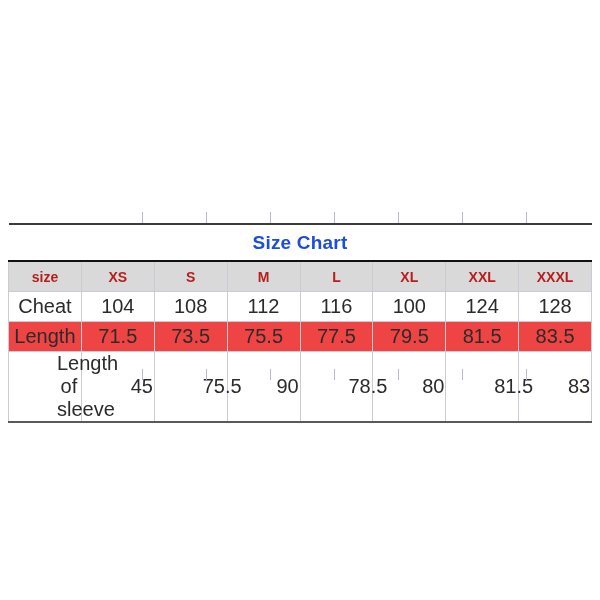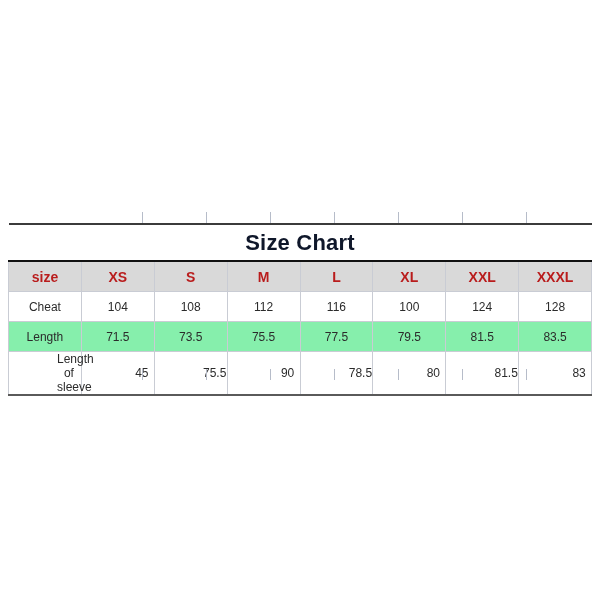--- a/index.html
+++ b/index.html
@@ -60,41 +60,41 @@
     padding: 0;
   }
 
   
   tr.title-row td {
     border-top: 2px solid #3b3b3b;
     border-bottom: 2px solid #111111;
     border-left: none;
     border-right: none;
     height: 35px;
-    font-size: 22px;
+    font-size: 19px;
     font-weight: bold;
     letter-spacing: 0.2px;
-    color: #0f172a;
+    color: #1d4ed8;
   }
 
   tr.header-row td {
     background: #d9d9d9;
     height: 29px;
     font-size: 14px;
     font-weight: bold;
     color: #b91c1c;
   }
 
   tr.data-row td {
     height: 29px;
-    font-size: 12px;
+    font-size: 20px;
     color: #2b2b2b;
   }
   tr.data-row.shaded td {
-    background: #86efac;
+    background: #ef4444;
   }
   tr.data-row.last td {
     border-bottom: 2px solid #5a5a5a;
     padding-left: 48px;
   }
 
   .label-cell { width: 134px; }
   .val-cell { width: 64px; }
 </style>
 </head>

